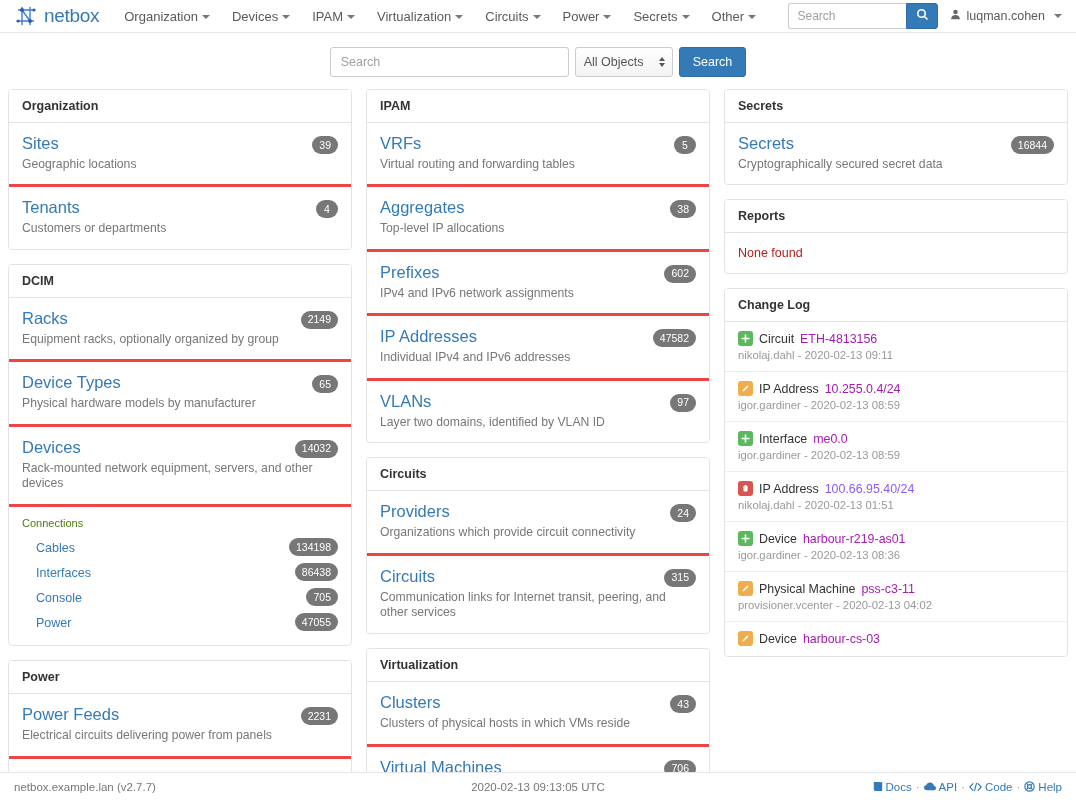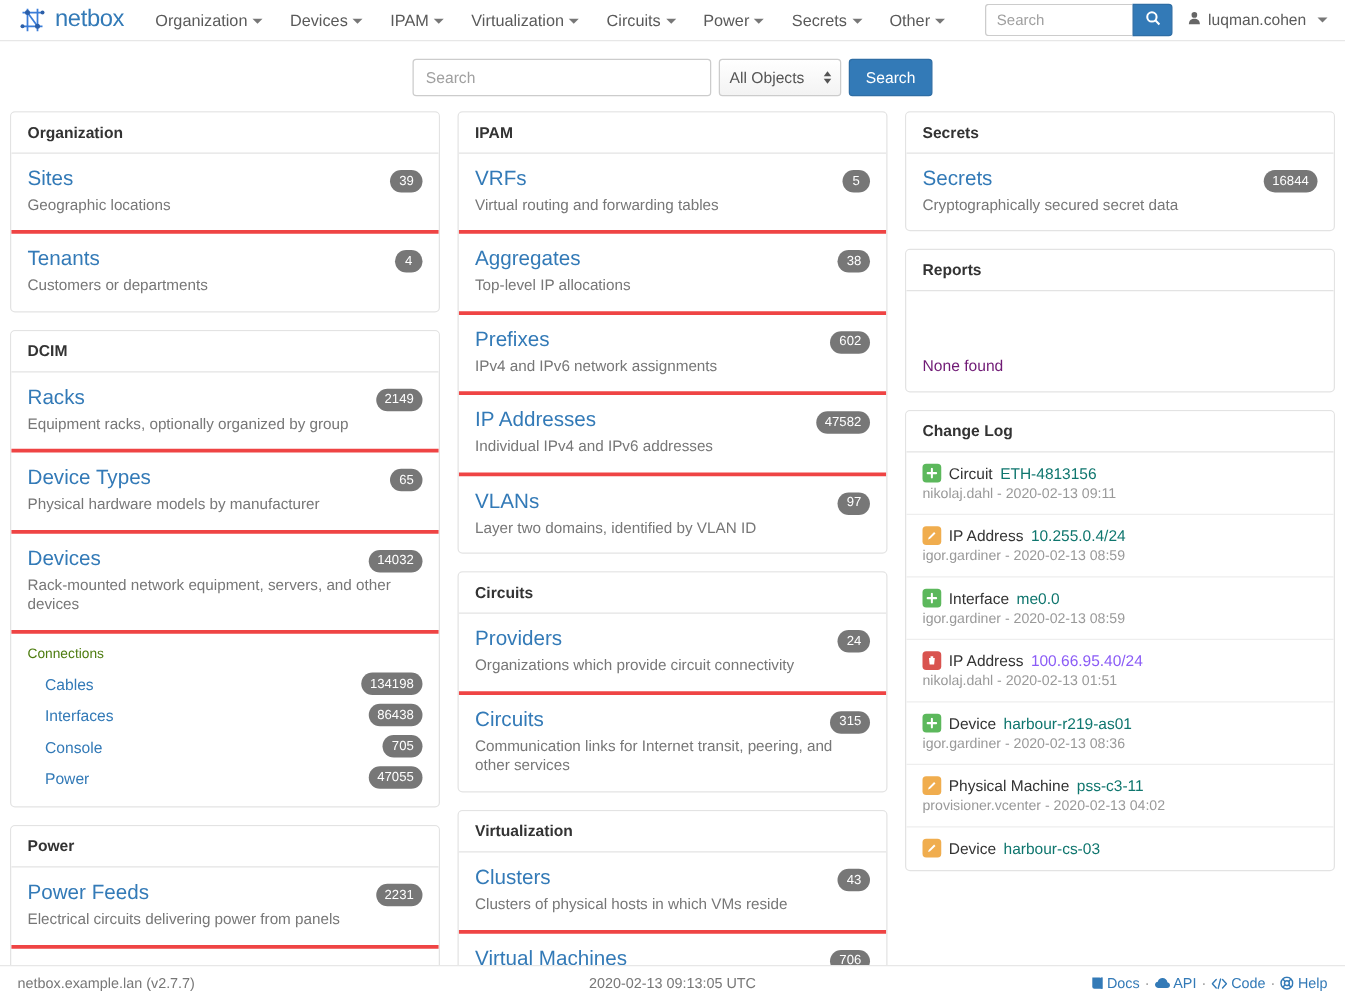--- a/index.html
+++ b/index.html
@@ -251,23 +251,22 @@
     color: #fff;
     font-size: 10.5px;
     line-height: 1;
     padding: 3.5px 7px 4px 7px;
     border-radius: 9px;
     text-align: center;
   }
 
   .none-found {
     padding: 13px;
-    color: #701a75;
+    color: #b91c1c;
     font-size: 12.5px;
-    margin-top: 40px;
   }
 
   
   .cl-row {
     padding: 9px 13px 10px 13px;
     border-bottom: 1px solid #eeeeee;
   }
   .cl-row:last-child { border-bottom: none; }
   .cl-line1 {
     display: flex;
@@ -282,21 +281,21 @@
     border-radius: 3px;
     display: inline-flex;
     align-items: center;
     justify-content: center;
     flex: 0 0 auto;
     color: #fff;
   }
   .cl-icon.create { background: #5cb85c; }
   .cl-icon.update { background: #f0ad4e; }
   .cl-icon.delete { background: #d9534f; }
-  .cl-obj { color: #0f766e; text-decoration: none; cursor: pointer; }
+  .cl-obj { color: #a21caf; text-decoration: none; cursor: pointer; }
   .cl-obj.plain { color: #8b5cf6; cursor: default; }
   .cl-meta {
     margin-top: 3px;
     font-size: 11.3px;
     color: #999999;
   }
 
   
   .footer {
     position: absolute;

